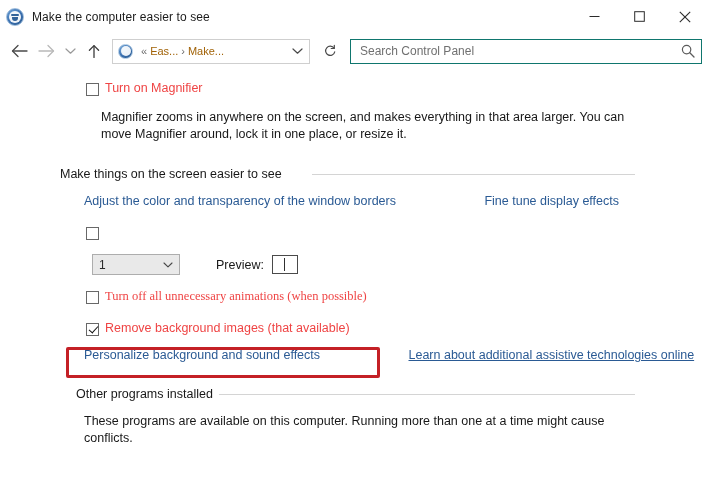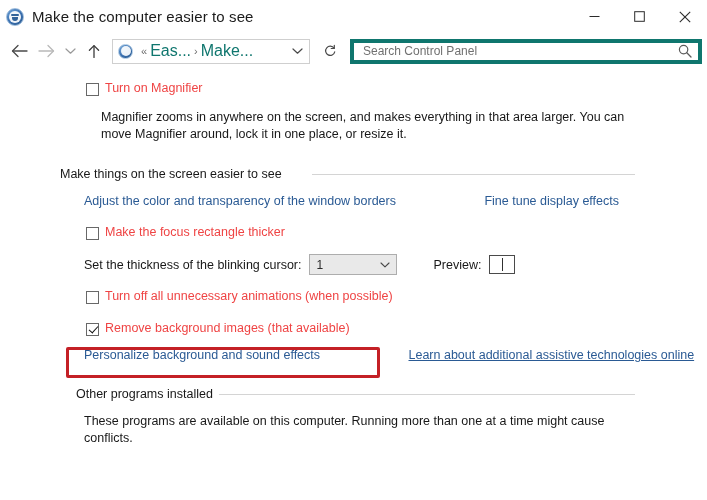--- a/index.html
+++ b/index.html
@@ -65,21 +65,21 @@
   .title-icon .glyph::after {
     content: "";
     position: absolute;
     left: 3px; right: 3px; bottom: 2px;
     height: 4px;
     border-radius: 0 0 6px 6px;
     background: #2f5f96;
   }
 
   .title-text {
-    font-size: 15px;
+    font-size: 12px;
     color: #1b1b1b;
     letter-spacing: .1px;
     white-space: nowrap;
   }
 
   .winbtns {
     position: absolute;
     right: 0; top: 0;
     height: 33px;
     display: flex;
@@ -148,22 +148,22 @@
     border-radius: 50%;
     background: #ffffff; opacity: .9;
   }
   .crumb-sep {
     color: #6c6c6c;
     font-size: 11px;
     margin: 0 3px;
     flex: 0 0 auto;
   }
   .crumb {
-    font-size: 16px;
-    color: #0f766e;
+    font-size: 11px;
+    color: #a16207;
     white-space: nowrap;
     flex: 0 0 auto;
   }
   .addr-chevron {
     margin-left: auto;
     width: 20px;
     height: 23px;
     display: flex;
     align-items: center;
     justify-content: center;
@@ -181,21 +181,21 @@
     background: transparent;
     border: none;
     flex: 0 0 auto;
   }
 
   .searchbox {
     flex: 1 1 auto;
     height: 25px;
     margin-left: 7px;
     margin-right: 1px;
-    border: 4px solid #0f766e;
+    border: 1px solid #0f766e;
     background: #ffffff;
     display: flex;
     align-items: center;
     padding: 0 6px 0 9px;
     min-width: 0;
   }
   .searchbox input {
     flex: 1 1 auto;
     border: none;
     outline: none;
@@ -458,40 +458,38 @@
     <div class="section-head" style="margin-top:24px;gap:24px;">
       <span class="sh-text">Make things on the screen easier to see</span>
       <span class="sh-line"></span>
     </div>
 
     <a class="link" style="margin-top:12px;">Adjust the color and transparency of the window borders</a>
     <a class="link" style="margin-top:4px;">Fine tune display effects</a>
 
     <div class="cb-row" style="margin-top:16px;">
       <span class="checkbox"></span>
-      <span class="cb-label">Make the focus rectangle thicker</span>
     </div>
 
     <div class="cursor-row" style="margin-top:14px;">
-      <span class="cursor-label">Set the thickness of the blinking cursor:</span>
       <div class="combo">
         <span class="val">1</span>
         <span class="cb-chevron">
           <svg width="10" height="7" viewBox="0 0 10 7">
             <path d="M1 1.5 L5 5.4 L9 1.5" fill="none" stroke="currentColor" stroke-width="1.1" stroke-linecap="round" stroke-linejoin="round"></path>
           </svg>
         </span>
       </div>
       <span class="preview-label">Preview:</span>
       <div class="preview-box">
         <span class="caret"></span>
       </div>
     </div>
 
-    <div class="cb-row" style="margin-top:14px;">
+    <div class="cb-row" style="margin-top:14px;font-family:Liberation Serif, serif;">
       <span class="checkbox"></span>
       <span class="cb-label">Turn off all unnecessary animations (when possible)</span>
     </div>
 
     <div class="cb-row" style="margin-top:17px;">
       <span class="checkbox checked"></span>
       <span class="cb-label">Remove background images (that available)</span>
     </div>
 
     

